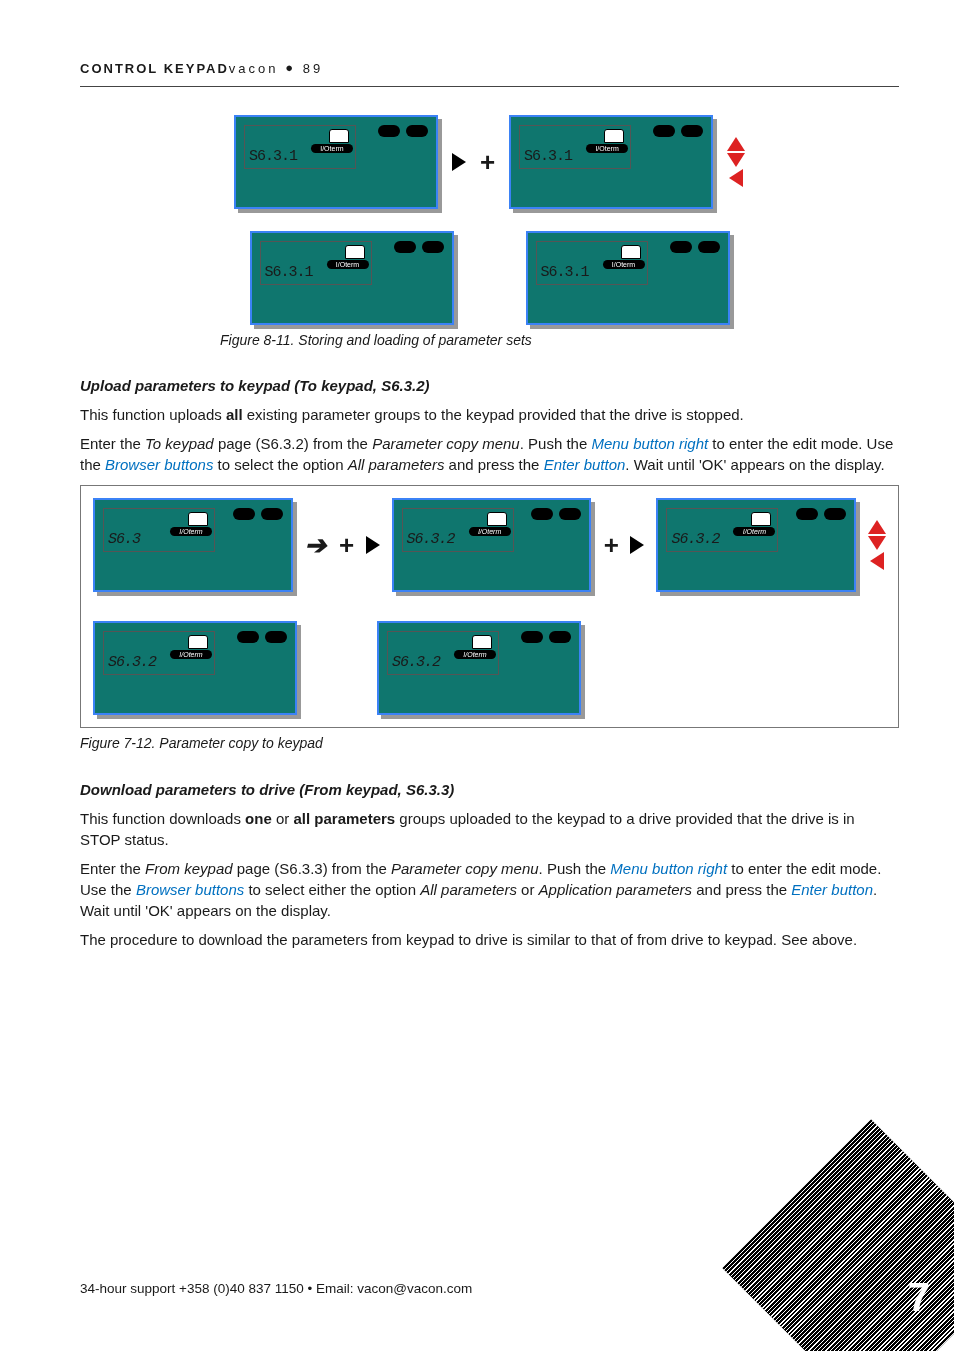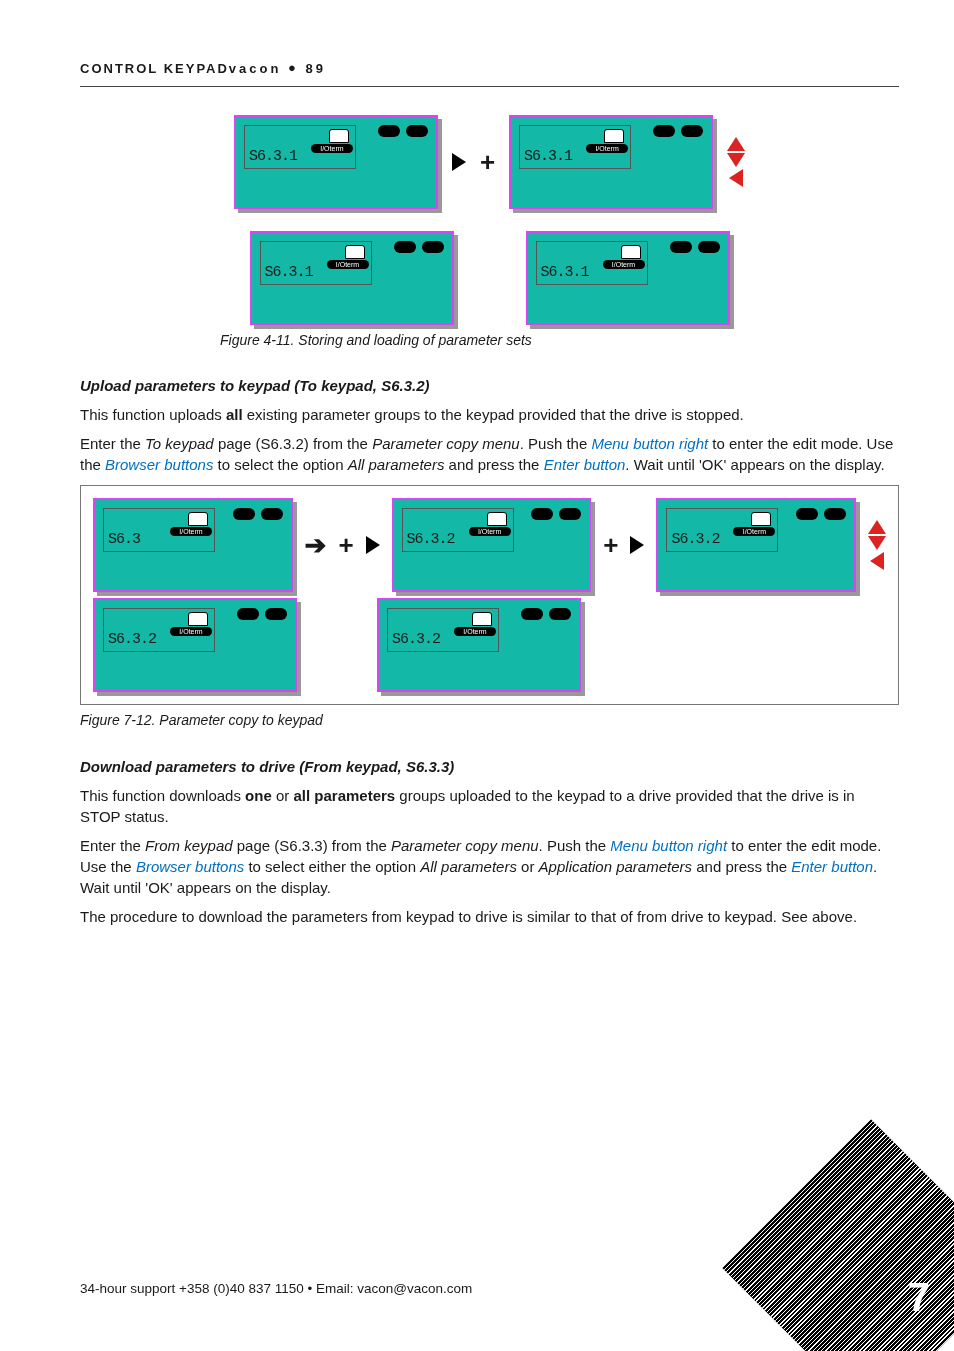--- a/index.html
+++ b/index.html
@@ -21,21 +21,21 @@
   .header {
     display: flex;
     justify-content: flex-start;
     letter-spacing: 2px;
     font-size: 13px;
     border-bottom: 1px solid #444;
     padding-bottom: 8px;
     margin-bottom: 28px;
     font-weight: 700;
   }
-  .header .right { letter-spacing: 3px; font-weight: 700;}
+  .header .right { letter-spacing: 3px; font-weight: 400;}
   .header .right .dot { font-size: 13px; position: relative; top: -1px;}
   .caption {
     font-style: italic;
     font-size: 14px;
     margin-top: 6px;
   }
   .sect-title {
     font-style: italic;
     font-weight: 700;
     margin-top: 24px;
@@ -54,22 +54,22 @@
     align-items: center;
   }
   .panelrow {
     display: flex;
     align-items: center;
     gap: 14px;
   }
   .panel {
     width: 200px;
     height: 90px;
-    background: #14b8a6;
-    border: 2px solid #d946ef;
+    background: #0f766e;
+    border: 2px solid #3b82f6;
     box-shadow: 4px 4px 0 #999;
     position: relative;
   }
   .lcd {
     position: absolute;
     left: 8px; top: 8px;
     width: 110px; height: 42px;
     border: 1px solid #555;
   }
   .tag {
@@ -136,21 +136,22 @@
     font-size: 26px;
     font-weight: 700;
   }
   .plus {
     font-size: 26px;
     font-weight: 700;
   }
   .wide-panelset {
     display:flex;
     flex-direction:column;
-    gap: 6px;
+    gap: 29px;
+    font-style: italic;
   }
   .wide-row {
     display:flex;
     align-items:center;
     gap: 12px;
   }
 
   
   #fig1-wrap { width: 500px; margin: 0 auto 4px auto;}
   #fig1-cap { text-align: left; margin-left: 140px;}
@@ -256,21 +257,21 @@
             <span class="label">I/Oterm</span>
           </div>
           <div class="btnbar">
               <span class="rbtn"></span>
               <span class="rbtn"></span>
             </div>
         </div>
       </div>
     </div>
   </div>
-  <div id="fig1-cap" class="caption">Figure 4-11. Storing and loading of parameter sets</div>
+  <div id="fig1-cap" class="caption">Figure 8-11. Storing and loading of parameter sets</div>
 
   <div class="sect-title">Upload parameters to keypad (To keypad, S6.3.2)</div>
   <p>
     <span>This function uploads </span><strong>all</strong><span> existing parameter groups to the keypad provided that the drive is stopped.</span>
   </p>
   <p>
     <span>Enter the </span><em>To keypad</em><span> page (S6.3.2) from the </span><em>Parameter copy menu</em><span>. Push the </span><a class="link" href="#">Menu button right</a><span> to enter the edit mode. Use the </span><a class="link" href="#">Browser buttons</a><span> to select the option </span><em>All parameters</em><span> and press the </span><a class="link" href="#">Enter button</a><span>. Wait until 'OK' appears on the display.</span>
   </p>
 
   <div id="fig2-wrap" style="border:1px solid #777;padding:12px;">

